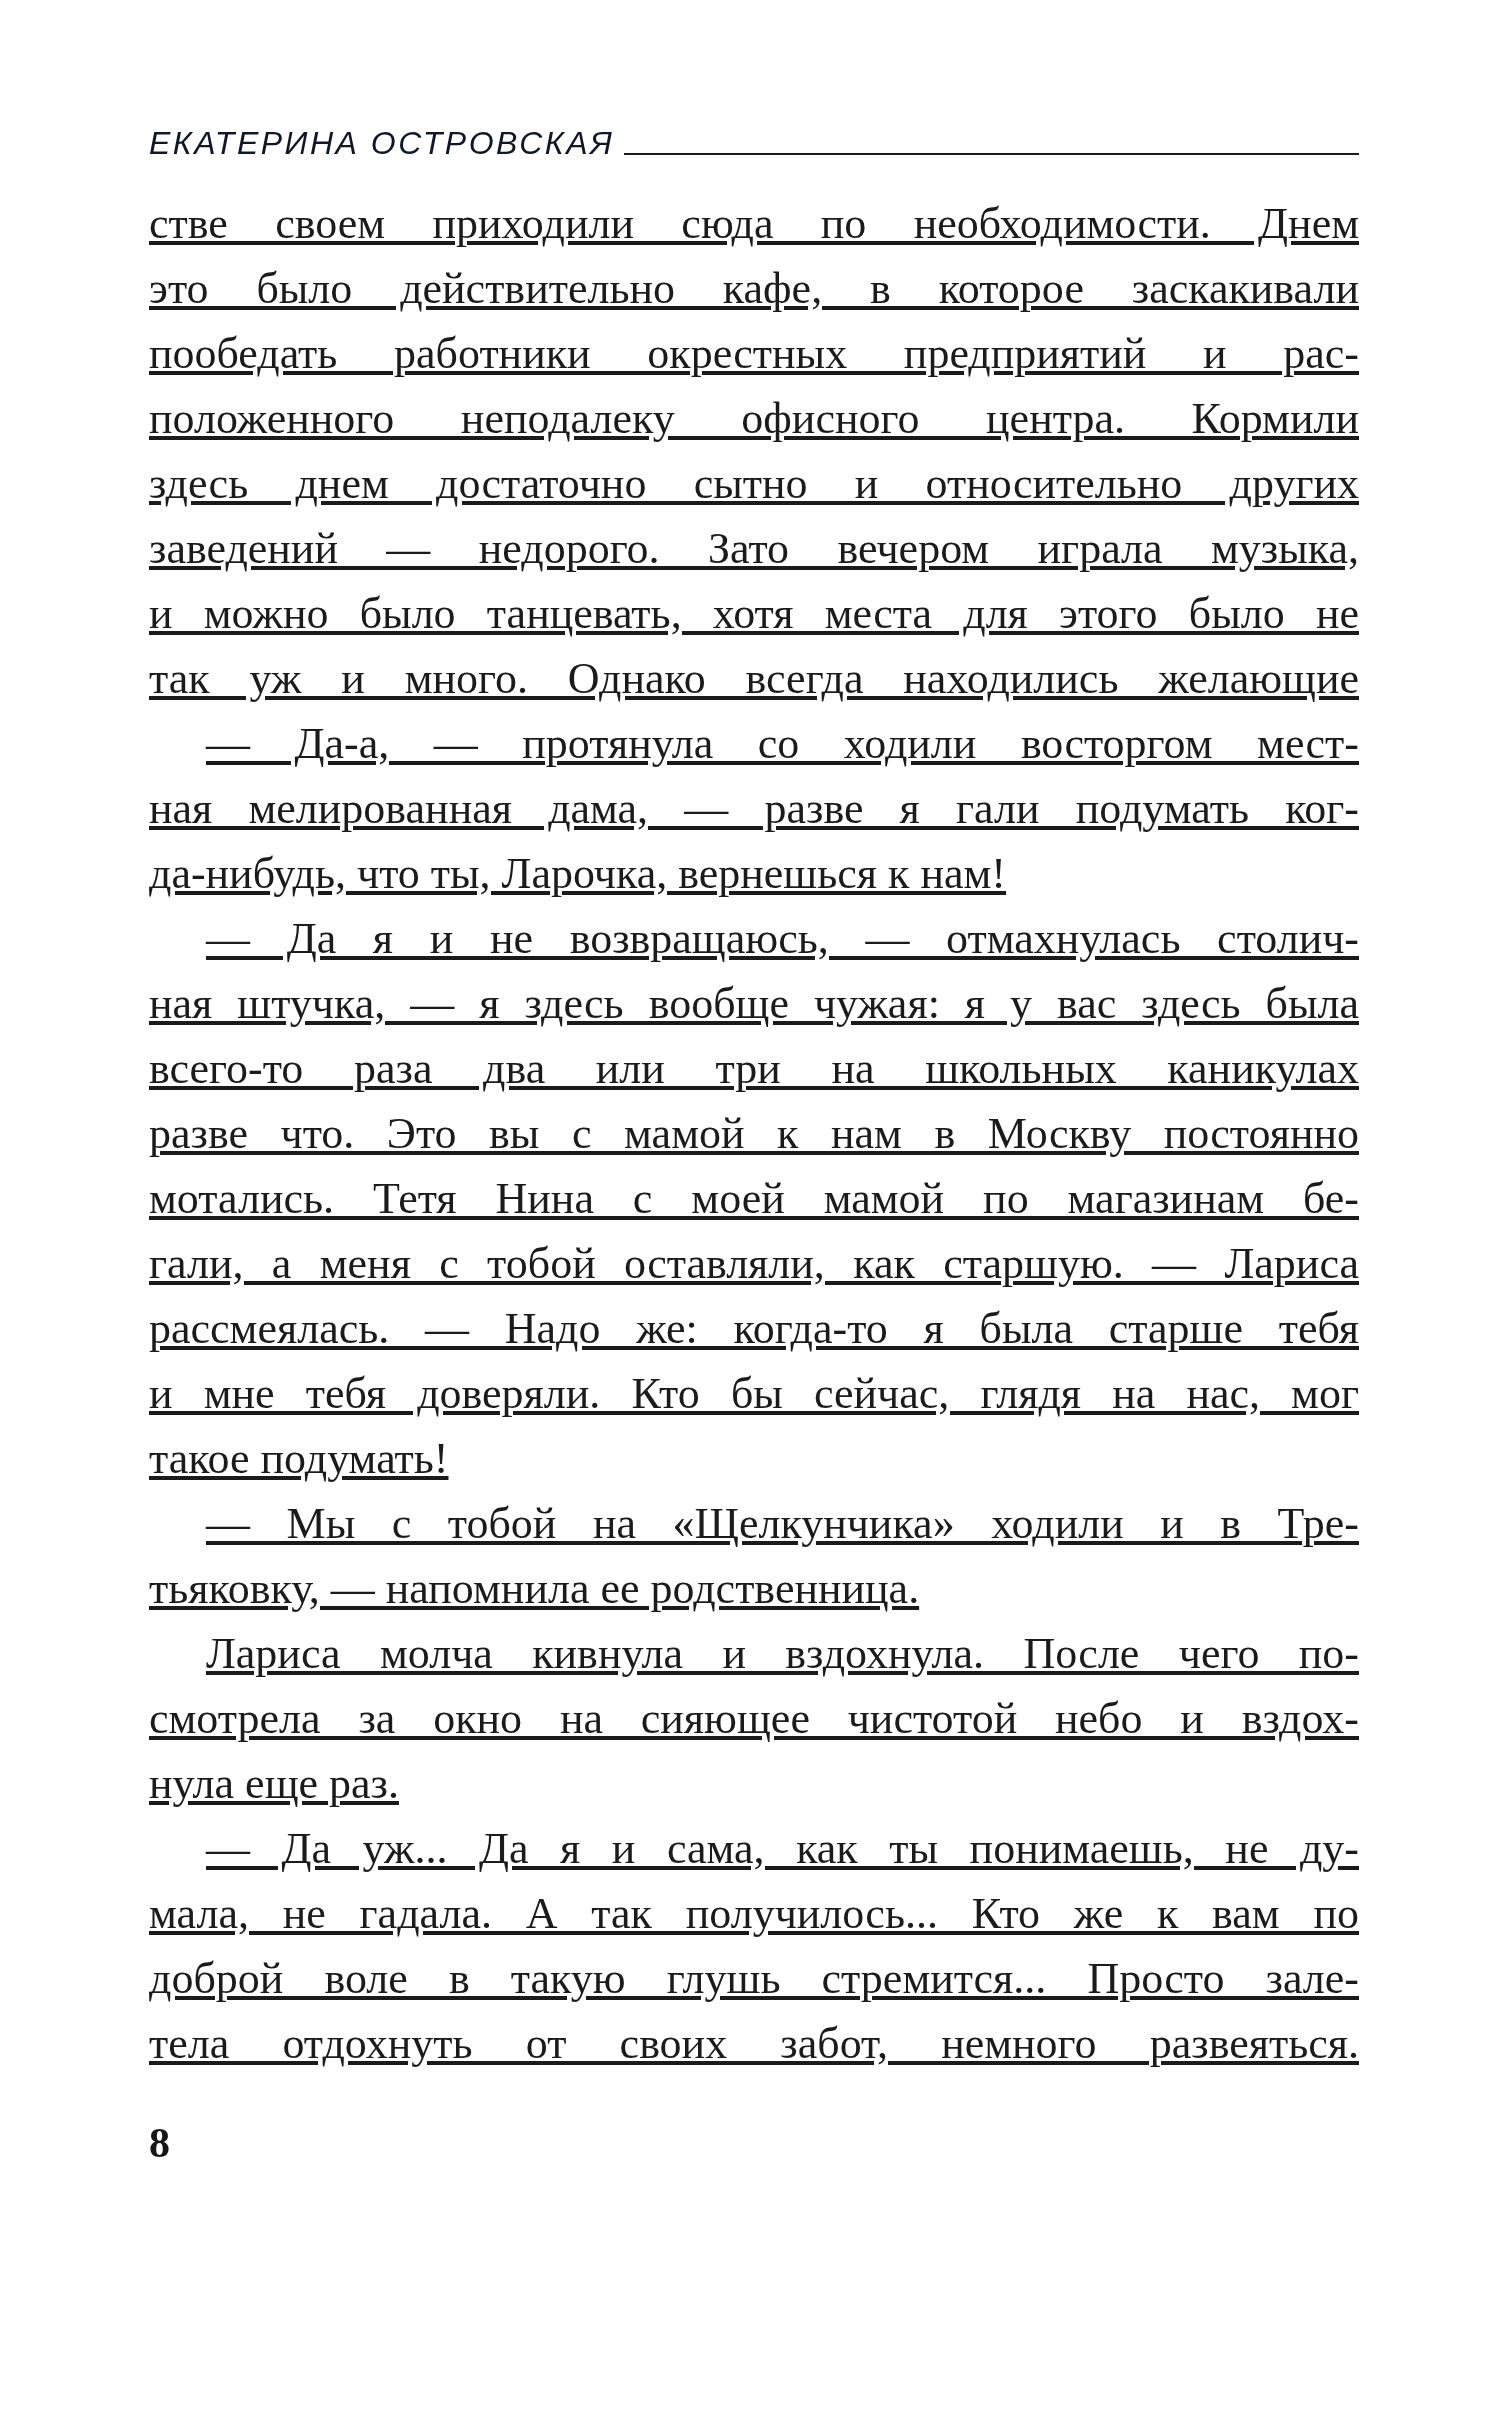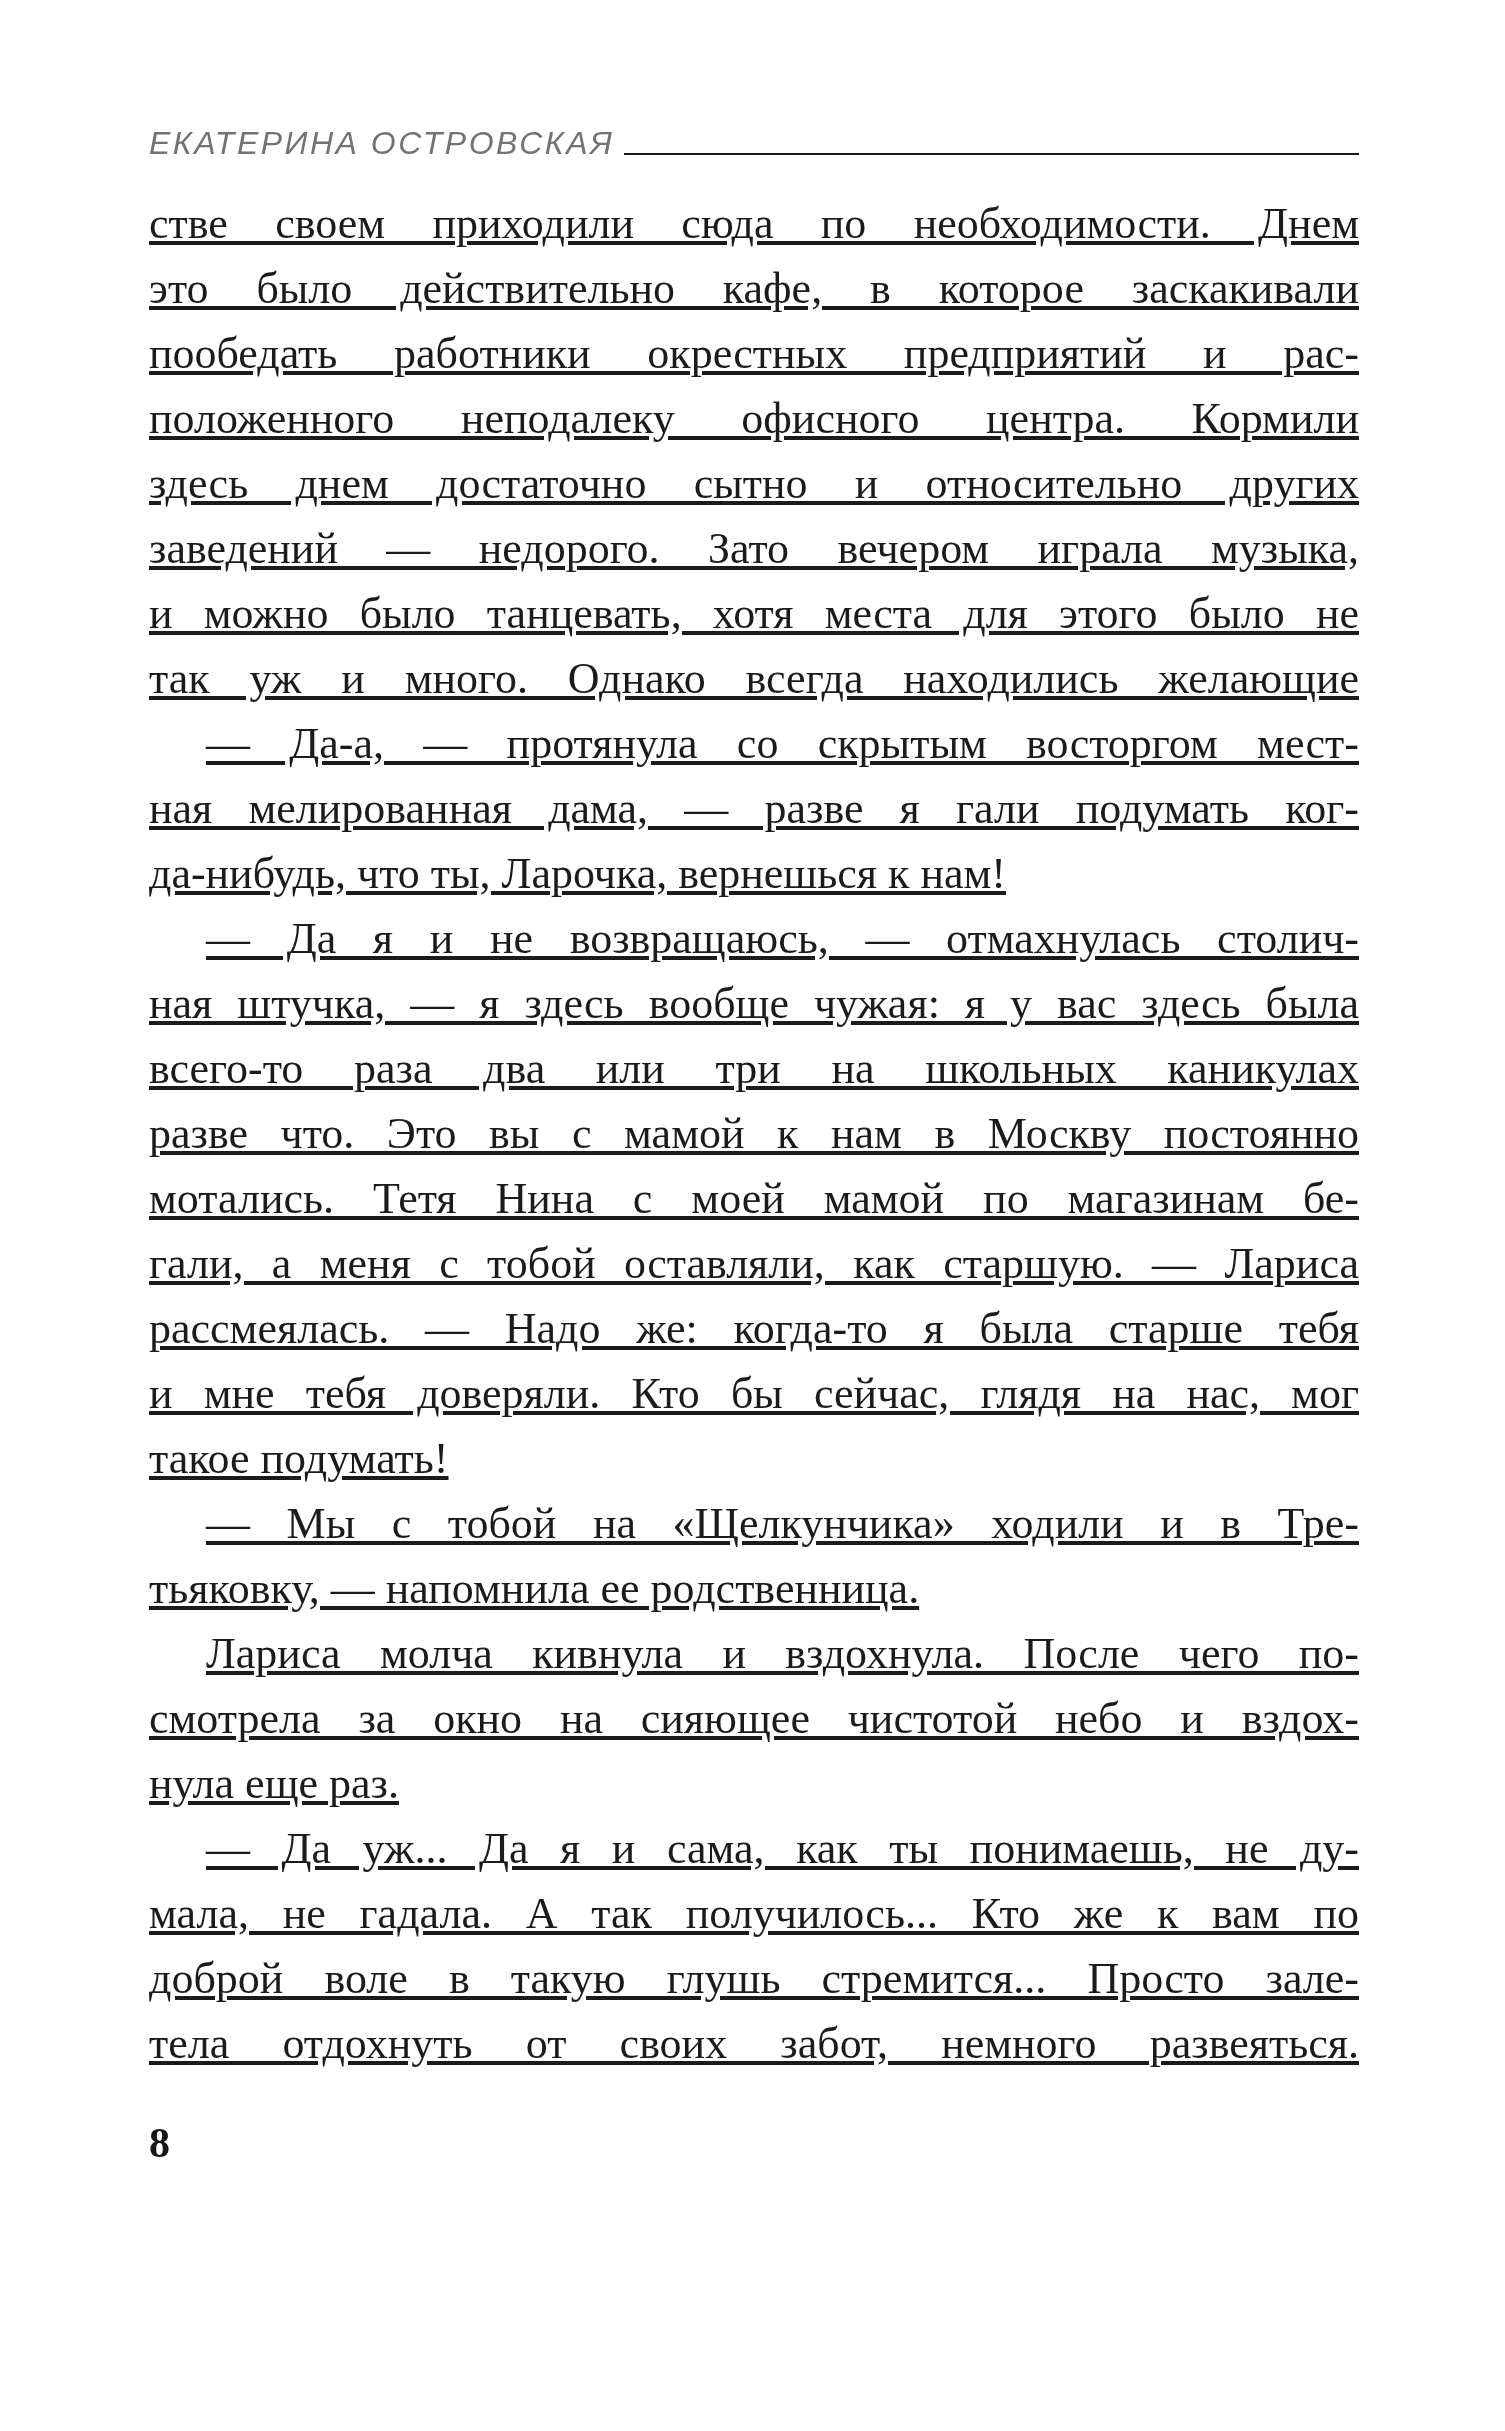--- a/index.html
+++ b/index.html
@@ -25,21 +25,21 @@
     margin-bottom: 29px;
   }
   .author {
     font-family: "Liberation Sans", "DejaVu Sans", sans-serif;
     font-style: italic;
     font-weight: 400;
     font-size: 32px;
     letter-spacing: 2.5px;
     white-space: nowrap;
     padding-right: 9.8px;
-    color: #737373;
+    color: #0f172a;
   }
   .header-rule {
     flex: 1 1 auto;
     border-bottom: 2.9px solid #1b1b1b;
     margin-bottom: 6.9px;
     height: 0;
   }
   .body-text {
     font-size: 44px;
     line-height: 65px;
@@ -78,21 +78,21 @@
         <div class="line">стве своем приходили сюда по необходимости. Днем</div>
         <div class="line">это было действительно кафе, в которое заскакивали</div>
         <div class="line">пообедать работники окрестных предприятий и рас-</div>
         <div class="line">положенного неподалеку офисного центра. Кормили</div>
         <div class="line">здесь днем достаточно сытно и относительно других</div>
         <div class="line">заведений — недорого. Зато вечером играла музыка,</div>
         <div class="line">и можно было танцевать, хотя места для этого было не</div>
         <div class="line">так уж и много. Однако всегда находились желающие</div>
       </div>
       <div class="paragraph">
-        <div class="line indent">— Да-а, — протянула со скрытым восторгом мест-</div>
+        <div class="line indent">— Да-а, — протянула со ходили восторгом мест-</div>
         <div class="line">ная мелированная дама, — разве я гали подумать ког-</div>
         <div class="line left-last">да-нибудь, что ты, Ларочка, вернешься к нам!</div>
       </div>
       <div class="paragraph">
         <div class="line indent">— Да я и не возвращаюсь, — отмахнулась столич-</div>
         <div class="line">ная штучка, — я здесь вообще чужая: я у вас здесь была</div>
         <div class="line">всего-то раза два или три на школьных каникулах</div>
         <div class="line">разве что. Это вы с мамой к нам в Москву постоянно</div>
         <div class="line">мотались. Тетя Нина с моей мамой по магазинам бе-</div>
         <div class="line">гали, а меня с тобой оставляли, как старшую. — Лариса</div>

